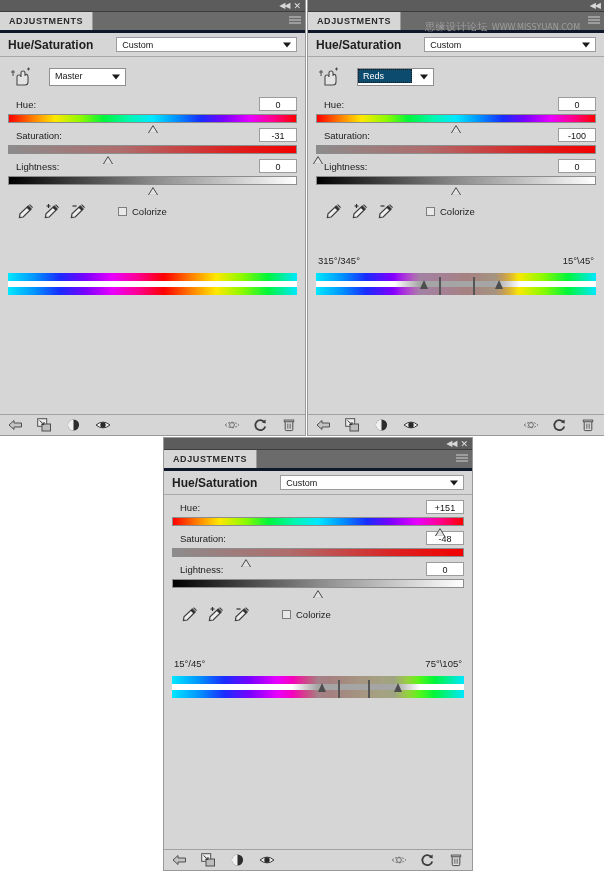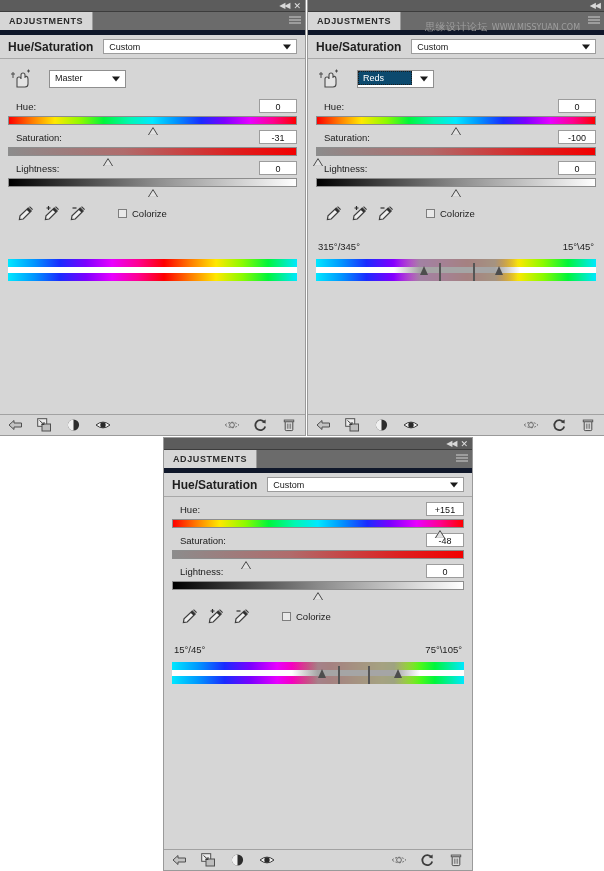--- a/index.html
+++ b/index.html
@@ -31,21 +31,21 @@
   .tb-btn{
     color:#d8d8d8;font-size:8px;line-height:8px;
     margin-right:4px;letter-spacing:-1px;cursor:pointer;
   }
   .tb-close{font-size:9px;margin-right:4px;color:#e2e2e2;cursor:pointer;}
 
   
   .tabrow{
     height:18px;background:#6b6b6b;
     display:flex;align-items:stretch;position:relative;flex:0 0 auto;
-    border-bottom:5px solid #0f172a;
+    border-bottom:3px solid #0f172a;
   }
   .tab{
     background:#d6d6d6;color:#2a2a2a;
     font-size:9px;font-weight:bold;letter-spacing:.6px;
     display:flex;align-items:center;padding:0 9px;
     border-right:1px solid #9a9a9a;
     cursor:pointer;
   }
   .tabfill{flex:1;background:#6b6b6b;position:relative;}
   .panelmenu{
@@ -74,21 +74,21 @@
     position:relative;background:#ffffff;border:1px solid #9c9c9c;
     height:15px;display:flex;align-items:center;
     font-size:9px;color:#161616;padding-left:5px;box-sizing:border-box;
     cursor:pointer;
   }
   .combo .caret{
     position:absolute;right:5px;top:50%;transform:translateY(-50%);
     width:0;height:0;border-left:4px solid transparent;border-right:4px solid transparent;
     border-top:5px solid #1a1a1a;
   }
-  .preset-combo{flex:1;margin-left:10px;}
+  .preset-combo{flex:1;margin-left:23px;}
 
   
   .body{flex:1;position:relative;padding:0 8px;box-sizing:border-box;background:#d6d6d6;}
 
   
   .chanrow{display:flex;align-items:center;height:30px;margin-top:5px;}
   .tat-icon{width:22px;height:20px;position:relative;margin-left:2px;}
   .chan-combo{
     width:75px;margin-left:17px;height:16px;border:1px solid #8f8f8f;background:#fff;
     position:relative;
@@ -151,21 +151,21 @@
   .colorize{display:flex;align-items:center;margin-left:24px;cursor:pointer;}
   .cbox{
     width:9px;height:9px;background:#e9e9e9;border:1px solid #7e7e7e;
     box-sizing:border-box;margin-right:5px;
   }
   .clabel{font-size:9.5px;color:#1a1a1a;}
 
   
   .rangelabels{
     display:flex;justify-content:space-between;
-    font-size:9.5px;color:#1c1c1c;padding:0 2px;margin-top:16px;height:12px;
+    font-size:9.5px;color:#1c1c1c;padding:0 2px;margin-top:32px;height:12px;
   }
   .rangelabels.hidden{visibility:hidden;}
   .dualbar{position:relative;margin-top:6px;height:22px;}
   .barTop,.barBot{
     position:absolute;left:0;right:0;height:8px;
     background:linear-gradient(to right,
       #00e8ff 0%,#0096ff 9%,#1a2bff 18%,#7c00ff 27%,
       #e800ff 36%,#ff0090 45%,#fe0000 54%,#ff7a00 63%,
       #ffe800 72%,#8cfa00 81%,#00f53c 90%,#00e8ff 100%);
   }

